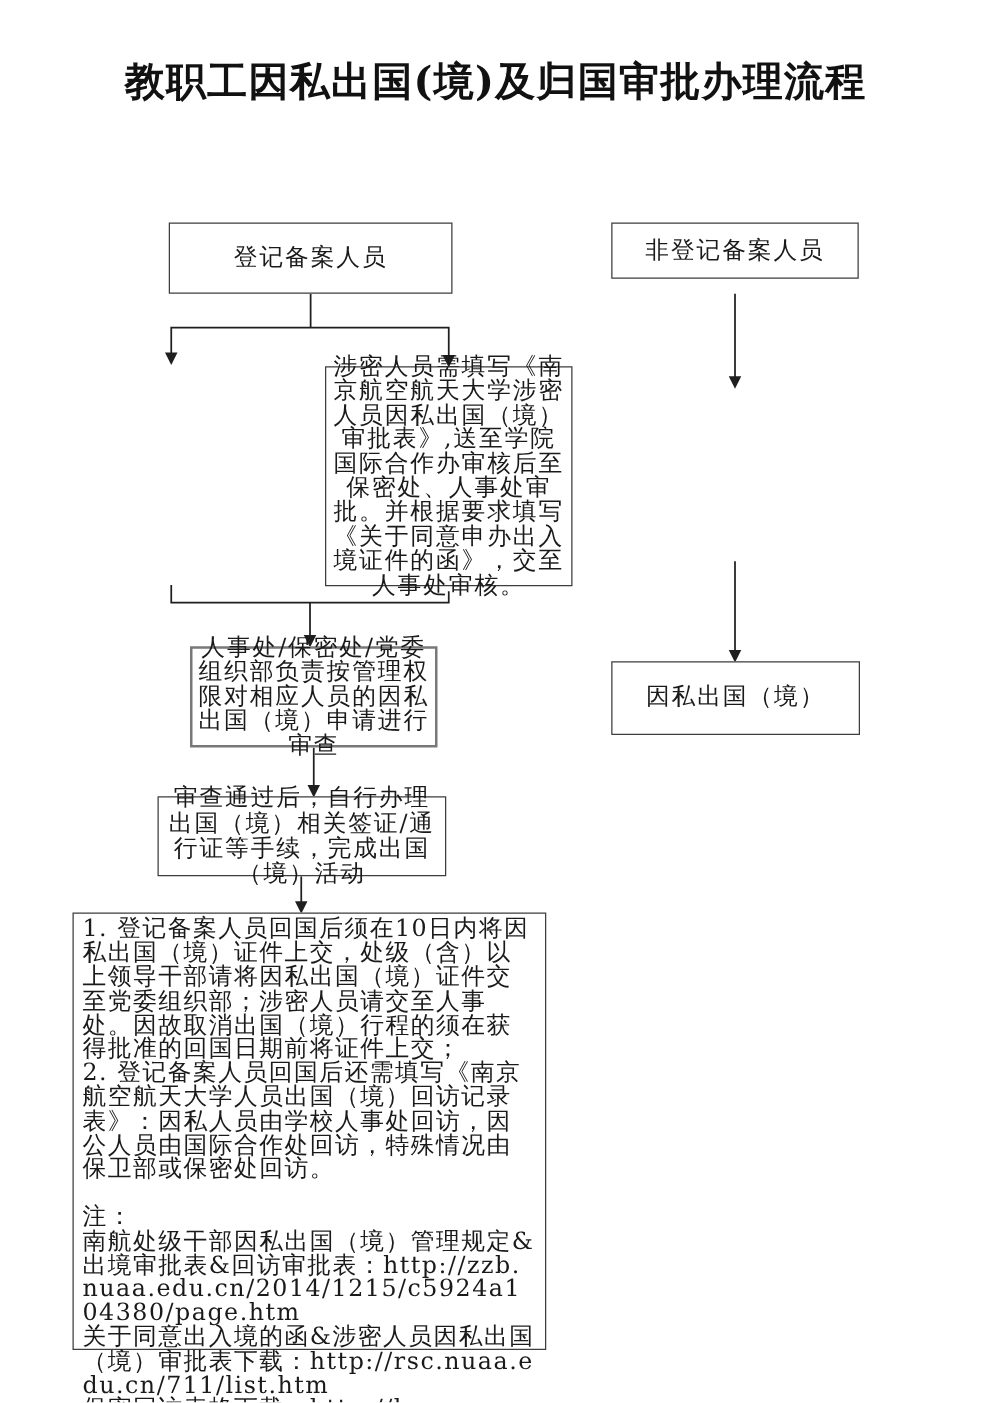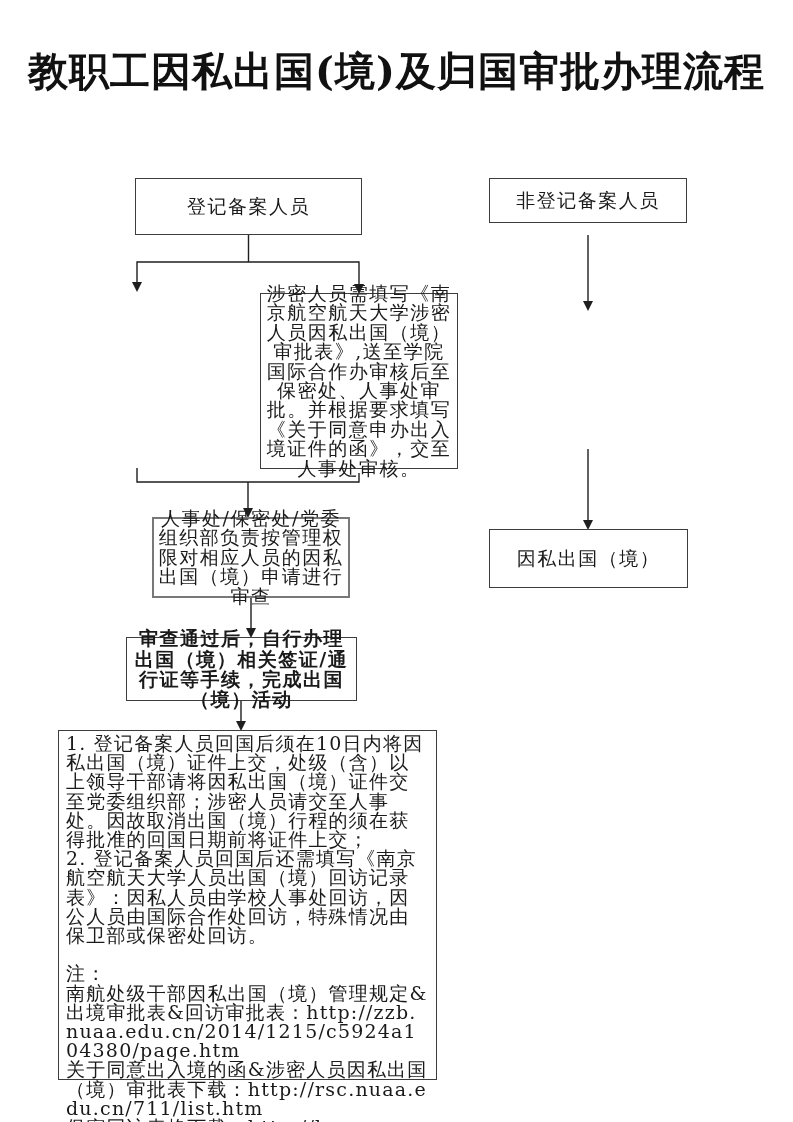--- a/index.html
+++ b/index.html
@@ -10,21 +10,21 @@
     background: #ffffff;
     font-family: "DejaVu Serif", "Liberation Serif", serif;
     color: #1a1a1a;
     overflow: hidden;
   }
   #title {
     position: absolute;
     left: 0; top: 44px;
     width: 793px;
     text-align: center;
-    font-size: 40px;
+    font-size: 32px;
     font-weight: bold;
     letter-spacing: 1px;
     color: #111;
   }
   .node {
     position: absolute;
     box-sizing: border-box;
     border: 1.5px solid #3d3d3d;
     background: #ffffff;
     font-size: 19px;
@@ -44,22 +44,22 @@
   #node-cadre             { left: 36px;  top: 291px; width: 202px; height: 177px;
                             padding: 4px 5px; text-align: left; }
   #node-classified        { left: 260px; top: 293px; width: 198px; height: 176px;
                             padding: 6px 5px; line-height: 19.4px; }
   #node-self-handle       { left: 489px; top: 310px; width: 198px; height: 139px;
                             padding: 4px 8px; line-height: 22px; }
   #node-review            { left: 152px; top: 517px; width: 198px; height: 81px;
                             padding: 20px 4px; line-height: 19.6px;
                             border: 2px solid #787878; }
   #node-after-review      { left: 126px; top: 637px; width: 231px; height: 64px;
-                            padding: 2px 4px; line-height: 20.4px; font-weight: bold; }
-  #node-private-exit      { left: 489px; top: 529px; width: 199px; height: 59px; }
+                            padding: 2px 4px; line-height: 20.4px; }
+  #node-private-exit      { left: 489px; top: 529px; width: 199px; height: 59px; font-family: Liberation Mono, monospace; }
   
   #node-notes {
     left: 58px; top: 730px; width: 379px; height: 350px;
     padding: 3px 7px;
     line-height: 19.2px;
     letter-spacing: 1.2px;
     white-space: pre-line;
     word-break: break-all;
     text-align: left;
   }

